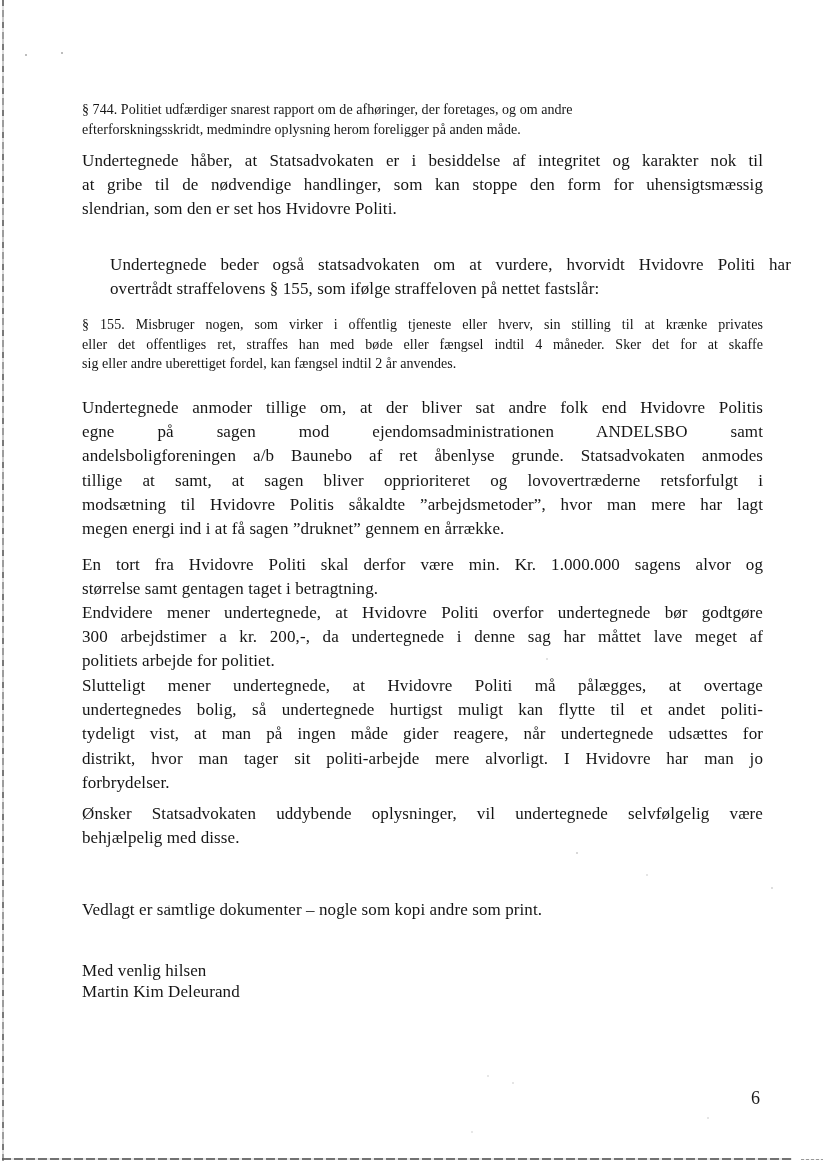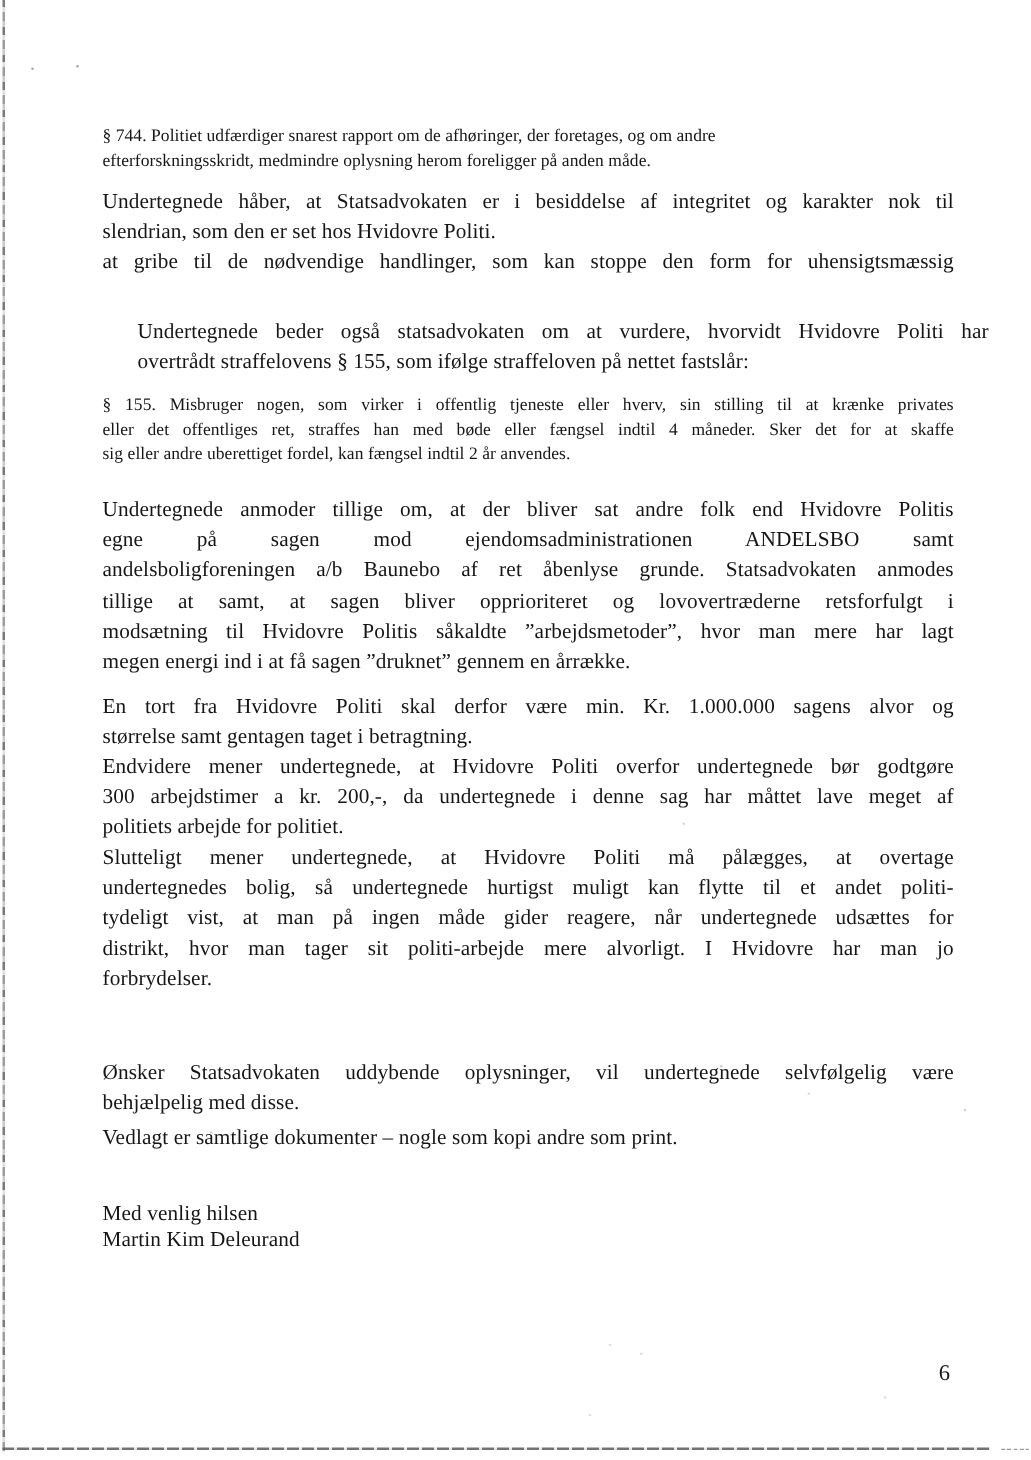--- a/index.html
+++ b/index.html
@@ -103,22 +103,22 @@
 
 <div class="page">
 
   <div id="doc-content">
       <div class="block small" style="top: 100px;">
         <div class="line">§ 744. Politiet udfærdiger snarest rapport om de afhøringer, der foretages, og om andre</div>
         <div class="line">efterforskningsskridt, medmindre oplysning herom foreligger på anden måde.</div>
       </div>
       <div class="block body" style="top: 149px;">
         <div class="line jl">Undertegnede håber, at Statsadvokaten er i besiddelse af integritet og karakter nok til</div>
+        <div class="line jl">at gribe til de nødvendige handlinger, som kan stoppe den form for uhensigtsmæssig</div>
         <div class="line">slendrian, som den er set hos Hvidovre Politi.</div>
-        <div class="line jl">at gribe til de nødvendige handlinger, som kan stoppe den form for uhensigtsmæssig</div>
       </div>
       <div class="block body" style="top: 253px; margin-left: 28px;">
         <div class="line jl">Undertegnede beder også statsadvokaten om at vurdere, hvorvidt Hvidovre Politi har</div>
         <div class="line">overtrådt straffelovens § 155, som ifølge straffeloven på nettet fastslår:</div>
       </div>
       <div class="block small" style="top: 315px;">
         <div class="line jl">§ 155. Misbruger nogen, som virker i offentlig tjeneste eller hverv, sin stilling til at krænke privates</div>
         <div class="line jl">eller det offentliges ret, straffes han med bøde eller fængsel indtil 4 måneder. Sker det for at skaffe</div>
         <div class="line">sig eller andre uberettiget fordel, kan fængsel indtil 2 år anvendes.</div>
       </div>
@@ -139,21 +139,21 @@
         <div class="line jl">300 arbejdstimer a kr. 200,-, da undertegnede i denne sag har måttet lave meget af</div>
         <div class="line">politiets arbejde for politiet.</div>
       </div>
       <div class="block body" style="top: 674px;">
         <div class="line jl">Slutteligt mener undertegnede, at Hvidovre Politi må pålægges, at overtage</div>
         <div class="line jl">undertegnedes bolig, så undertegnede hurtigst muligt kan flytte til et andet politi-</div>
         <div class="line jl">tydeligt vist, at man på ingen måde gider reagere, når undertegnede udsættes for</div>
         <div class="line jl">distrikt, hvor man tager sit politi-arbejde mere alvorligt. I Hvidovre har man jo</div>
         <div class="line">forbrydelser.</div>
       </div>
-      <div class="block body" style="top: 802px; margin-top: 44px;">
+      <div class="block body" style="top: 802px;">
         <div class="line jl">Ønsker Statsadvokaten uddybende oplysninger, vil undertegnede selvfølgelig være</div>
         <div class="line">behjælpelig med disse.</div>
       </div>
       <div class="block body" style="top: 870px; margin-top: 28px;">
         <div class="line">Vedlagt er samtlige dokumenter – nogle som kopi andre som print.</div>
       </div>
       <div class="block body" style="top: 959px;">
         <div class="line">Med venlig hilsen</div>
       </div>
       <div class="block body" style="top: 980px;">

